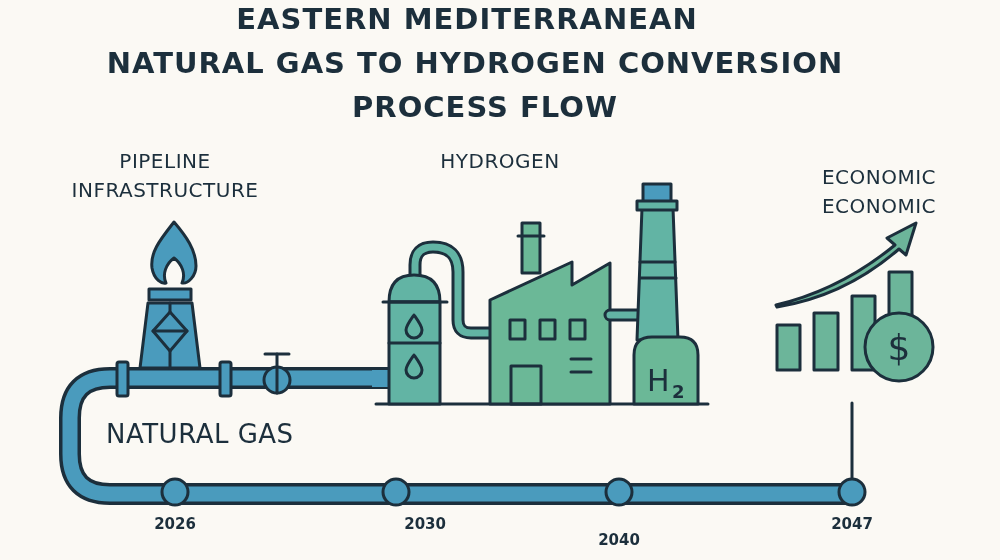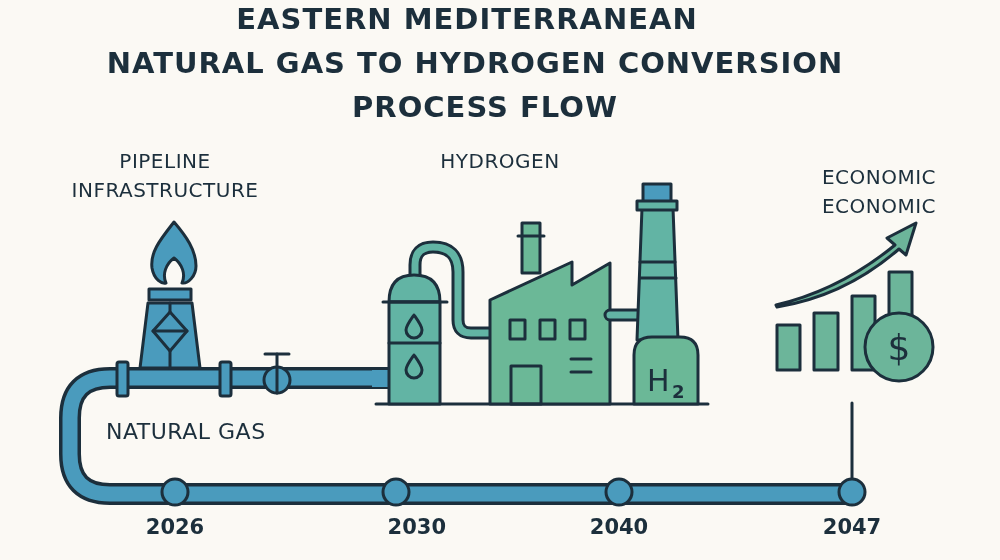--- a/index.html
+++ b/index.html
@@ -20,27 +20,27 @@
   .title .l3 { top: 90px; left: -15px; }
   .section-label {
     position: absolute; text-align: center; color: #1c2f3c;
     font-size: 20px; line-height: 29px; letter-spacing: 0.5px;
   }
   .lbl-pipeline { left: 45px; top: 147px; width: 240px; }
   .lbl-hydrogen { left: 400px; top: 147px; width: 200px; }
   .lbl-economic { left: 789px; top: 147px; width: 180px; margin-top: 16px; }
   .ng-label {
     position: absolute; left: 106px; top: 419px; color: #1c2f3c;
-    font-size: 22px; letter-spacing: 0.5px;
+    font-size: 26px; letter-spacing: 0.5px;
   }
   .year {
     position: absolute; top: 515px; width: 100px; text-align: center;
-    color: #1c2f3c; font-size: 21px; font-weight: bold;
+    color: #1c2f3c; font-size: 15px; font-weight: bold;
   }
-  .y1 { left: 125px; } .y2 { left: 346px; text-align: right; } .y3 { left: 569px; } .y4 { left: 802px; }
+  .y1 { left: 125px; } .y2 { left: 346px; text-align: right; } .y3 { left: 569px; margin-top: 16px; } .y4 { left: 802px; }
   svg.art { position: absolute; left: 0; top: 0; }
 </style>
 </head>
 <body>
 
 <div class="title">
   <div class="line l1">EASTERN MEDITERRANEAN</div>
   <div class="line l2">NATURAL GAS TO HYDROGEN CONVERSION</div>
   <div class="line l3">PROCESS FLOW</div>
 </div>

